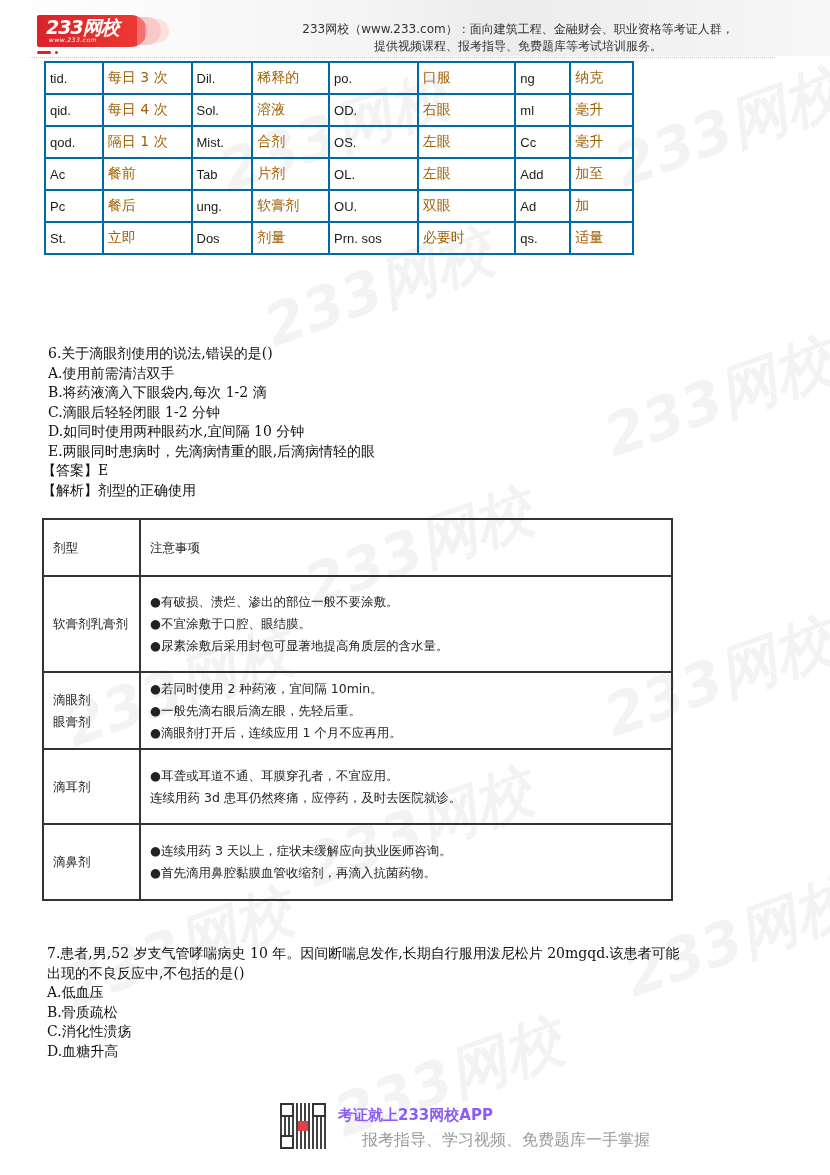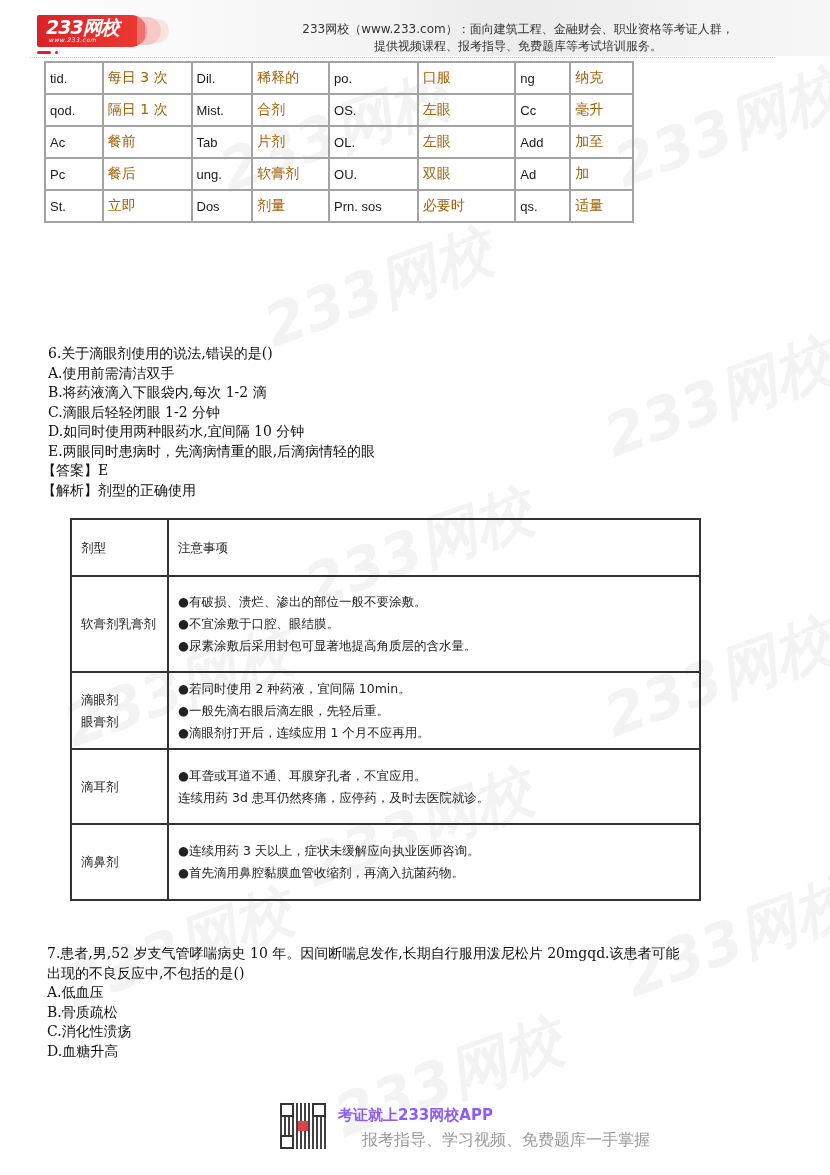--- a/index.html
+++ b/index.html
@@ -26,30 +26,30 @@
   .logo-dot { position:absolute; left:55px; top:51px; width:3px; height:3px; background:#d9232a; border-radius:50%; }
   .tagline {
     position:absolute; right:52px; top:13px; width:520px; text-align:center;
     font-family:"DejaVu Sans", sans-serif; font-size:12px; line-height:17px; color:#333;margin-top:8px;
   }
   .header-rule { position:absolute; left:30px; top:57px; width:745px; border-top:1px dotted #e8b6b6; }
 
   table { border-collapse:collapse; position:absolute; }
   .abbr { left:44px; top:61px; width:590px; }
   .abbr td {
-    border:2px solid #a3a3a3; height:30px; padding:0 0 0 4px;
+    border:2px solid #0369a1; height:30px; padding:0 0 0 4px;
     font-size:13px; vertical-align:middle;
   }
   .abbr td.en { font-family:"Liberation Sans", sans-serif; }
   .abbr td.zh { font-family:"DejaVu Sans", sans-serif; font-size:14px; color:#a16207; }
 
   .q { position:absolute; left:48px; font-size:14px; line-height:19.5px; color:#111; }
   .q div { white-space:nowrap; }
 
-  .tips { left:42px; top:518px; width:631px; font-family:"DejaVu Sans", sans-serif; font-size:12.5px; color:#222;margin-left:28px; }
+  .tips { left:42px; top:518px; width:631px; font-family:"DejaVu Sans", sans-serif; font-size:12.5px; color:#222; }
   .tips td { border:2px solid #333; padding:0 0 0 9px; vertical-align:middle; line-height:22px; }
   .tips td.kind { width:82px; padding-right:4px; }
 
   .footer { position:absolute; left:280px; top:1103px; width:300px; height:50px; font-family:"DejaVu Sans", sans-serif; }
   .qr { position:absolute; left:0; top:0; width:46px; height:46px;
         background:
           repeating-linear-gradient(90deg,#222 0 2px,#fff 2px 4px),
           #fff; opacity:.85; }
   .qr .f { position:absolute; width:10px; height:10px; border:2px solid #111; background:#fff; }
   .qr .c { position:absolute; left:18px; top:18px; width:10px; height:10px; background:#d9232a; }
@@ -105,20 +105,30 @@
       <td class="en">tid.</td>
       <td class="zh">每日 3 次</td>
       <td class="en">Dil.</td>
       <td class="zh">稀释的</td>
       <td class="en">po.</td>
       <td class="zh">口服</td>
       <td class="en">ng</td>
       <td class="zh">纳克</td>
     </tr>
     <tr>
+      <td class="en">qid.</td>
+      <td class="zh">每日 4 次</td>
+      <td class="en">Sol.</td>
+      <td class="zh">溶液</td>
+      <td class="en">OD.</td>
+      <td class="zh">右眼</td>
+      <td class="en">ml</td>
+      <td class="zh">毫升</td>
+    </tr>
+    <tr>
       <td class="en">qod.</td>
       <td class="zh">隔日 1 次</td>
       <td class="en">Mist.</td>
       <td class="zh">合剂</td>
       <td class="en">OS.</td>
       <td class="zh">左眼</td>
       <td class="en">Cc</td>
       <td class="zh">毫升</td>
     </tr>
     <tr>

